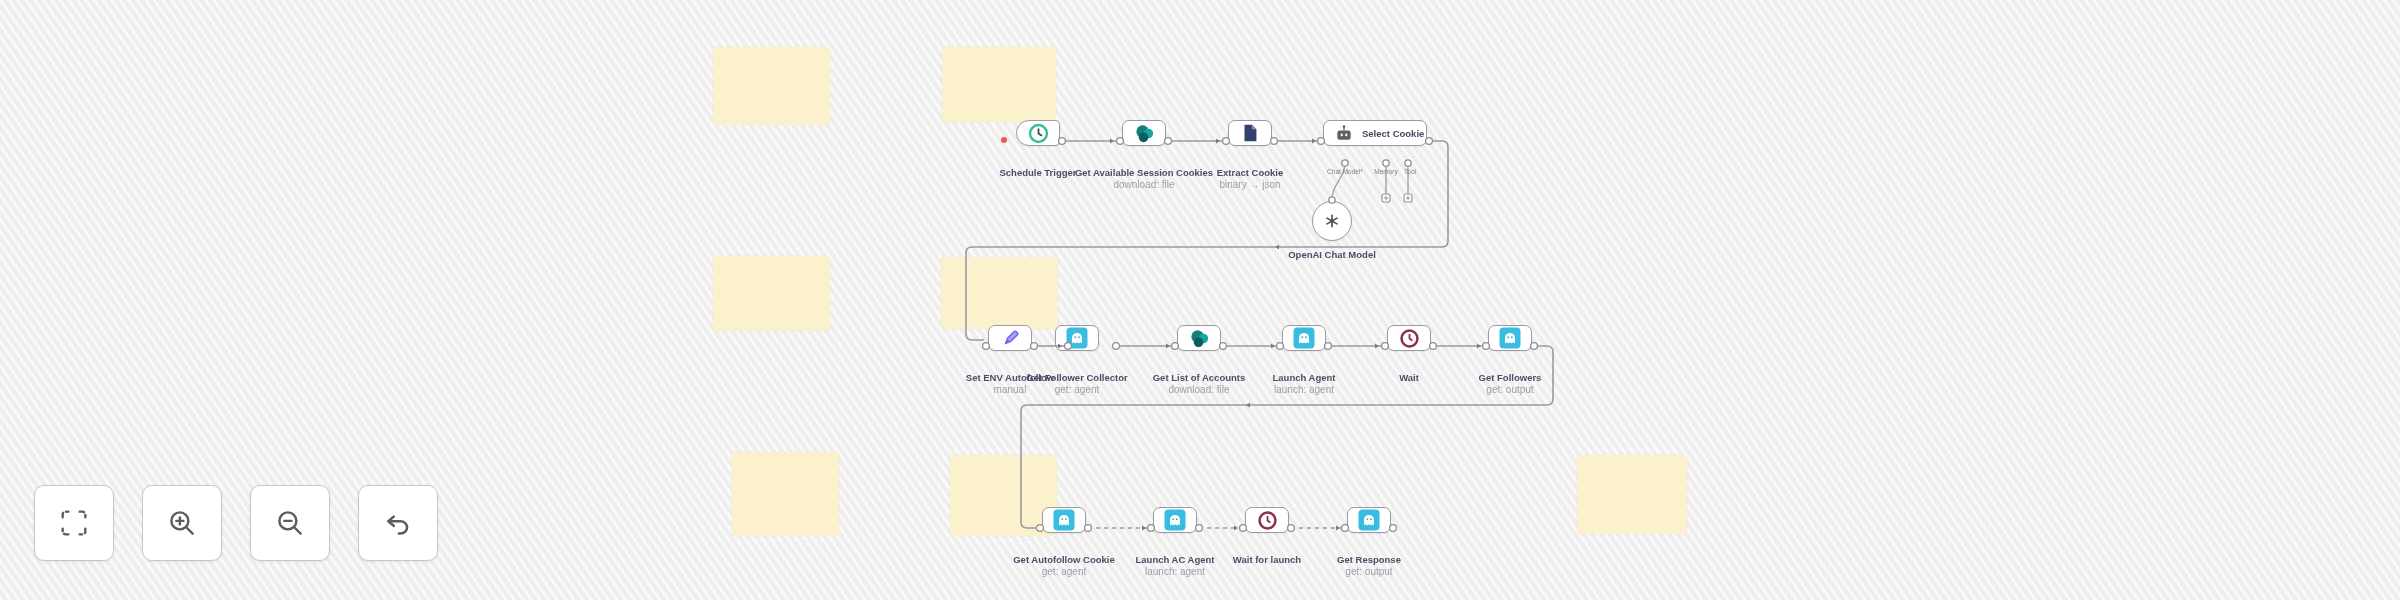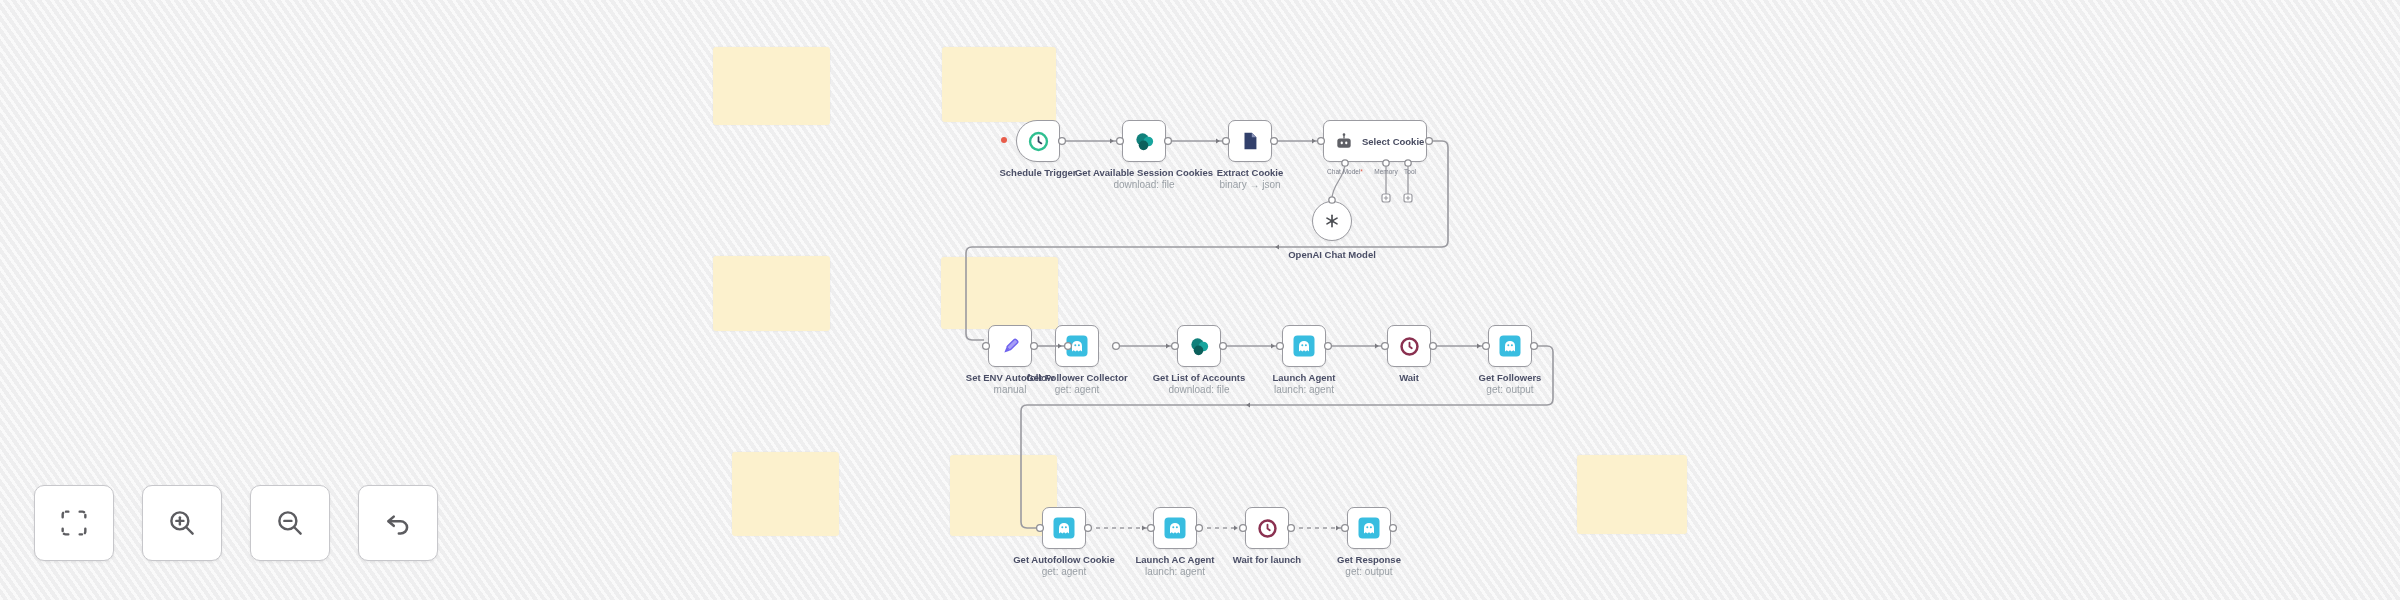--- a/index.html
+++ b/index.html
@@ -16,21 +16,21 @@
     position:absolute;background:#fcf1cd;border-radius:3px;z-index:1;
     box-shadow:0 0 0 1px rgba(0,0,0,0.02);
   }
 
   
   svg.wires{position:absolute;left:0;top:0;z-index:3;pointer-events:none;}
 
   
   .node{position:absolute;z-index:2;}
   .node-box{
-    width:44px;height:42px;background:#ffffff;border:1.4px solid #9b9ba1;border-radius:7px;
+    width:44px;height:26px;background:#ffffff;border:1.4px solid #9b9ba1;border-radius:7px;
     box-sizing:border-box;display:flex;align-items:center;justify-content:center;
     box-shadow:0 1px 2px rgba(0,0,0,0.06);cursor:pointer;
   }
   .node-box.trigger{border-radius:21px 7px 7px 21px;}
   .node-box.wide{width:104px;justify-content:flex-start;padding-left:10px;gap:8px;}
   .node-box.round{width:40px;height:40px;border-radius:50%;}
   .nicon{display:flex;align-items:center;justify-content:center;line-height:0;}
   .inline-label{font-size:9.5px;font-weight:700;color:#474b60;white-space:nowrap;}
   .nmeta{
     position:absolute;top:47px;left:50%;transform:translateX(-50%);

